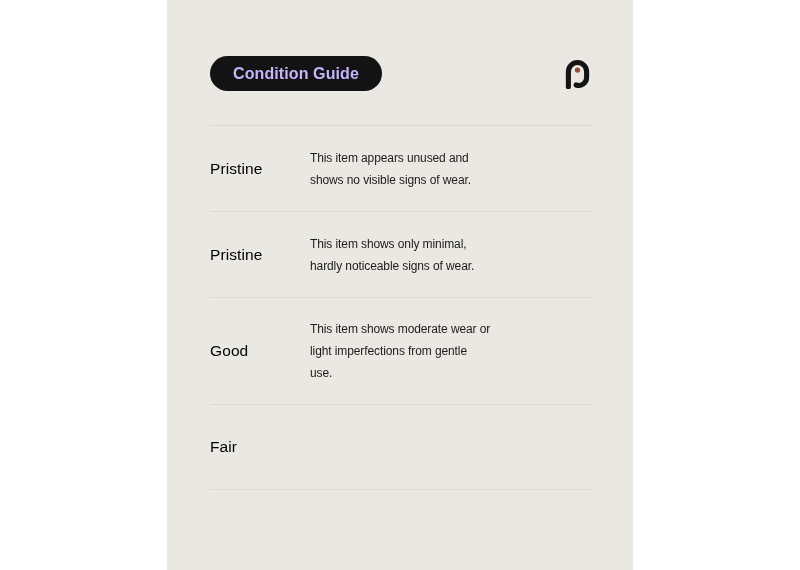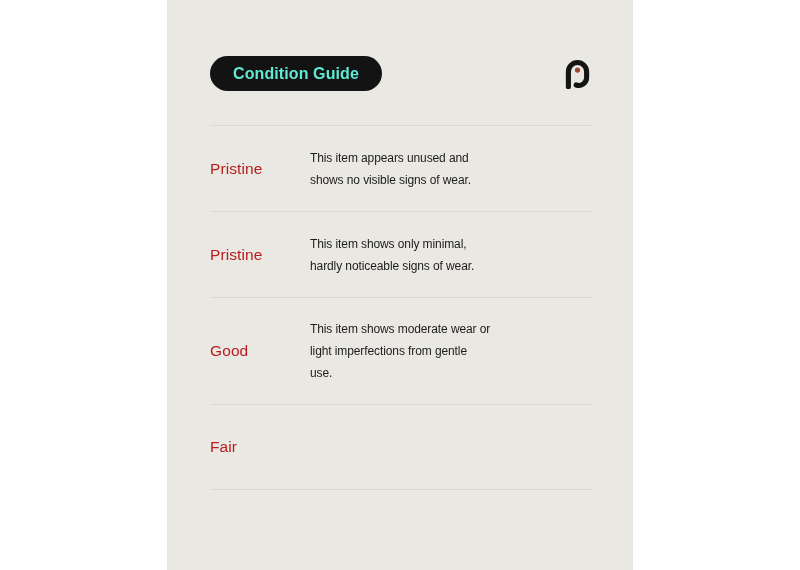--- a/index.html
+++ b/index.html
@@ -19,21 +19,21 @@
     padding: 56px 40px 0 43px;
   }
   .header {
     display: flex;
     justify-content: space-between;
     align-items: center;
     height: 35px;
   }
   .badge {
     background: #131313;
-    color: #5eead4;
+    color: #c4b5fd;
     border: none;
     height: 35px;
     padding: 0 23px;
     border-radius: 18px;
     font-size: 16px;
     font-weight: 700;
     letter-spacing: 0.1px;
     display: inline-flex;
     align-items: center;
     font-family: "Liberation Sans", sans-serif;
@@ -64,21 +64,21 @@
     min-height: 86px;
   }
   .row:last-child {
     border-bottom: 1px solid #dcd9d2;
   }
   .row-label {
     width: 100px;
     flex: 0 0 100px;
     font-size: 15.5px;
     font-weight: 400;
-    color: #b91c1c;
+    color: #000000;
     letter-spacing: 0.1px;
   }
   .row-desc {
     flex: 1;
     font-size: 12px;
     line-height: 22px;
     color: #1c1c1a;
     letter-spacing: -0.1px;
     white-space: pre-line;
   }

